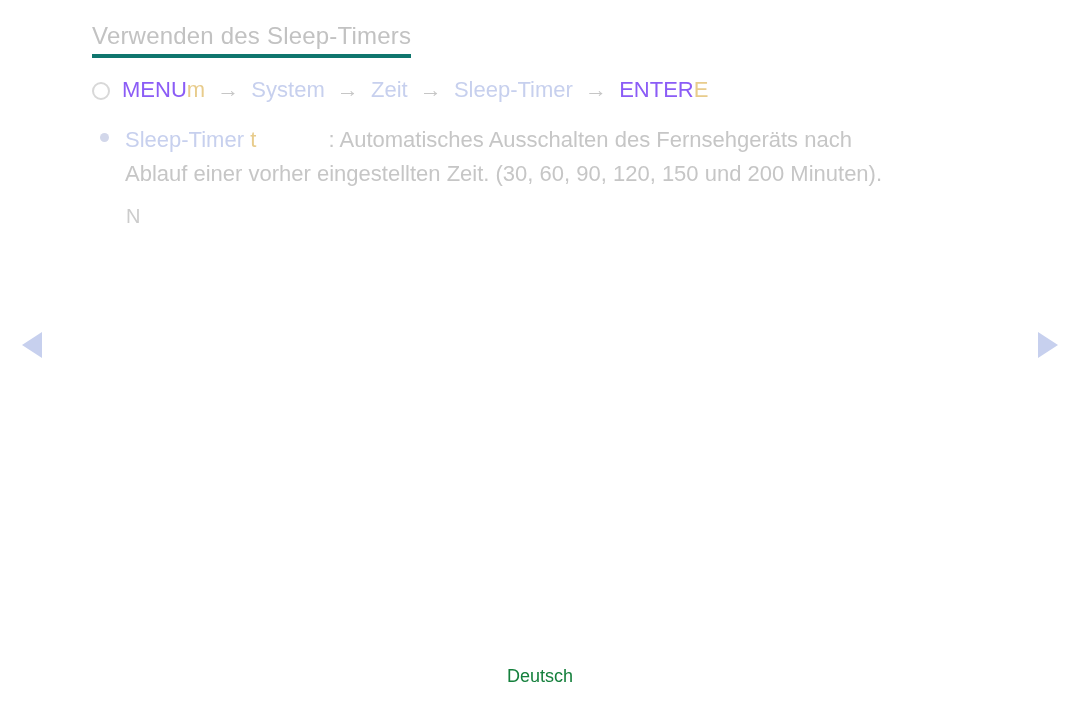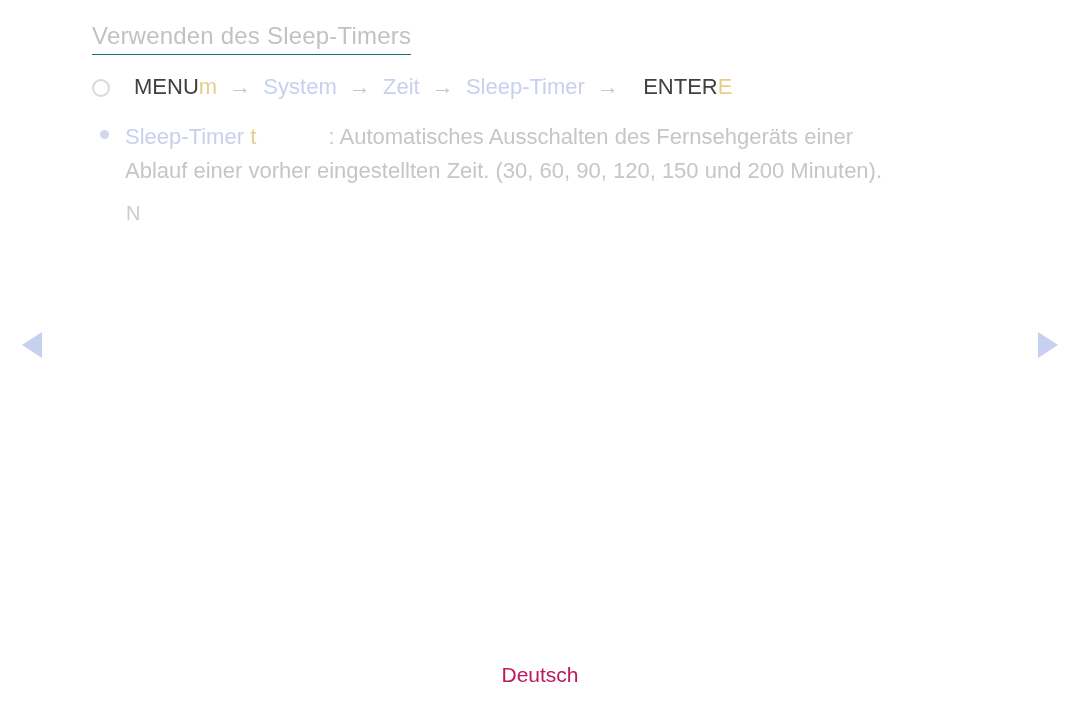--- a/index.html
+++ b/index.html
@@ -13,41 +13,41 @@
       position: relative;
       color: #bdbdbd;
     }
     .page { padding: 22px 92px 0 92px; }
 
     .title {
       font-size: 24px;
       color: #c2c2c2;
       letter-spacing: 0.2px;
       padding-bottom: 4px;
-      border-bottom: 1px solid #0f766e;
+      border-bottom: 4px solid #0f766e;
       display: inline-block;
       margin-bottom: 18px;
     }
 
     .path-line {
       display: flex;
       align-items: center;
       gap: 12px;
       font-size: 22px;
       margin-bottom: 18px;
     }
     .circle-icon {
       width: 18px; height: 18px;
       border: 2px solid #d8d8d8;
       border-radius: 50%;
       flex: 0 0 auto;
       margin-top: 2px;
     }
     .path-text { line-height: 1.3; }
-    .grey { color: #404040; margin-left: 12px; }
+    .grey { color: #8b5cf6; }
     .accent { color: #c7d0ee; }          
     .gold   { color: #e8cc8c; }          
     .arrow  { color: #c6c6c6; padding: 0 6px; }
 
     .body-block {
       display: flex;
       align-items: flex-start;
       gap: 16px;
       font-size: 22px;
       margin-left: 8px;
@@ -79,22 +79,22 @@
       cursor: pointer;
     }
     .nav-prev { left: 22px; border-top: 13px solid transparent; border-bottom: 13px solid transparent; border-right: 20px solid #c7d0ee; }
     .nav-next { right: 22px; border-top: 13px solid transparent; border-bottom: 13px solid transparent; border-left: 20px solid #c7d0ee; }
 
     .footer {
       position: absolute;
       bottom: 18px;
       width: 100%;
       text-align: center;
-      font-size: 21px;
-      color: #be185d;
+      font-size: 18px;
+      color: #15803d;
     }
   </style>
 </head>
 <body>
 
 <div class="page">
   <div class="title">Verwenden des Sleep-Timers</div>
 
   <div class="path-line">
     <span class="circle-icon"></span>
@@ -110,21 +110,21 @@
       <span class="grey">ENTER</span><span class="gold">E</span>
     </span>
   </div>
 
   <div class="body-block">
     <span class="dot"></span>
     <div class="para">
       <span class="accent">Sleep-Timer</span>
       <span class="gold">t</span>
       <span style="display:inline-block; width:60px;"></span>
-      <span>: Automatisches Ausschalten des Fernsehgeräts einer</span><br>
+      <span>: Automatisches Ausschalten des Fernsehgeräts nach</span><br>
       <span>Ablauf einer vorher eingestellten Zeit. (30, 60, 90, 120, 150 und 200 Minuten).</span>
     </div>
   </div>
 
   <div class="note-line">
     <span class="note-mark">N</span>
   </div>
 </div>
 
 <div class="nav-arrow nav-prev"></div>

